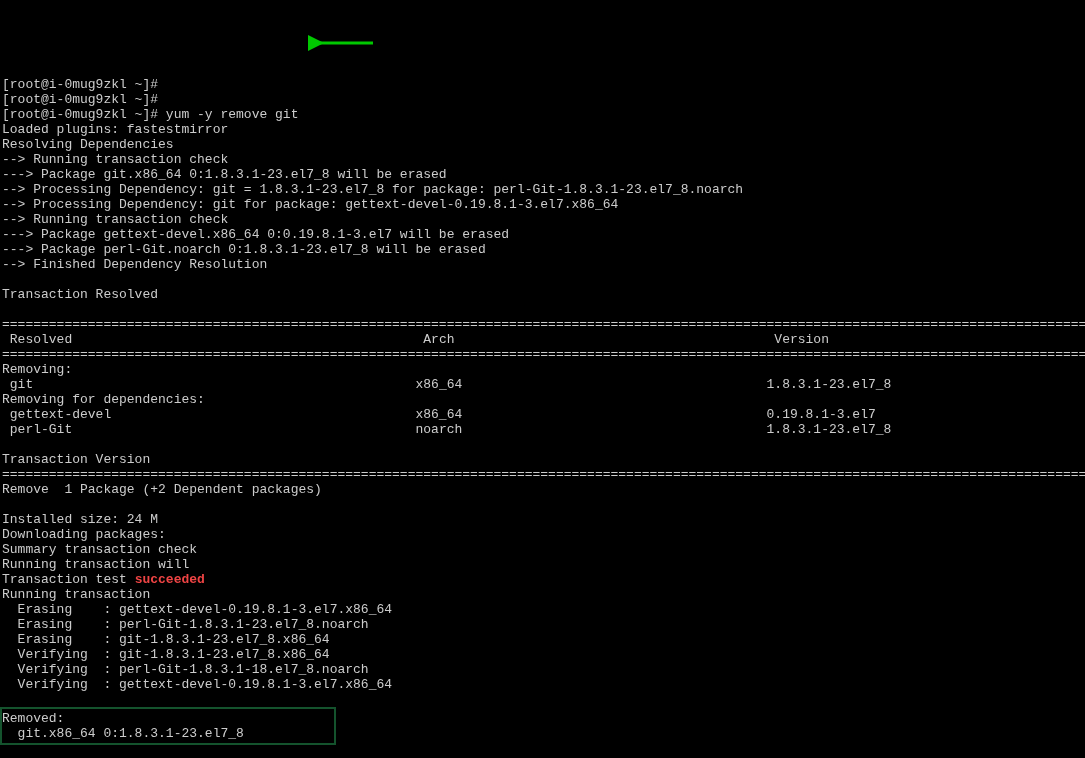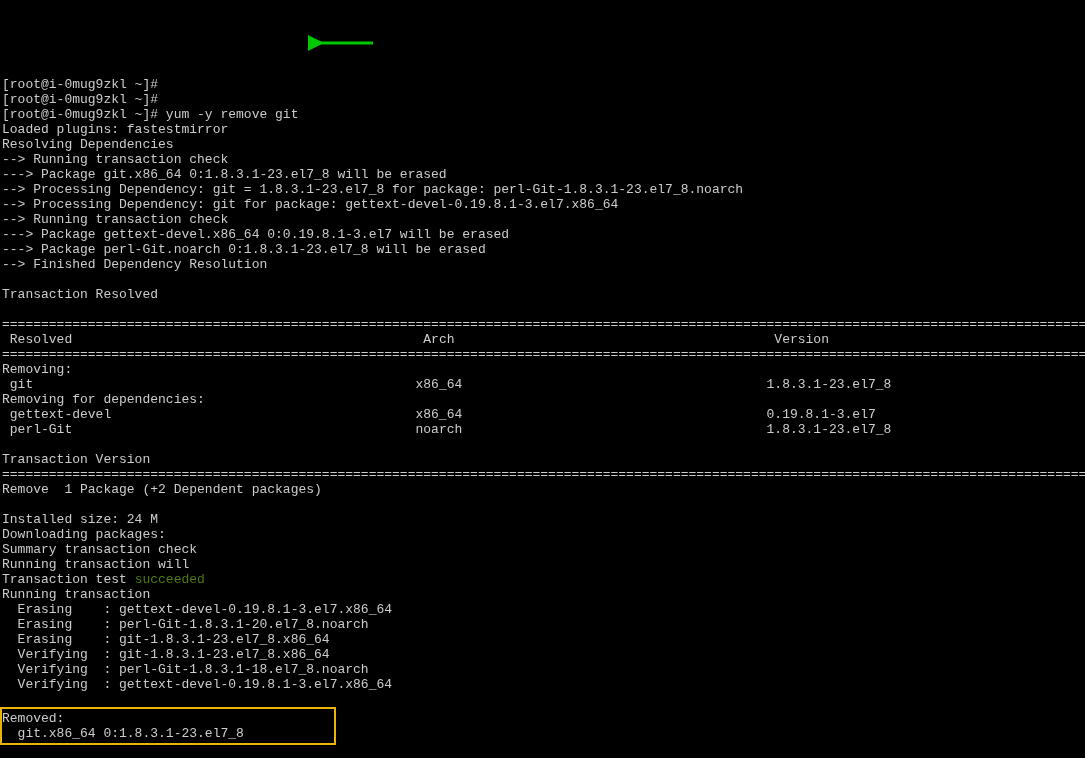--- a/index.html
+++ b/index.html
@@ -10,23 +10,23 @@
     line-height: 15px;
     margin: 0;
     padding: 2px;
     white-space: pre;
     width: 1085px;
     height: 758px;
     box-sizing: border-box;
     overflow: hidden;
     position: relative;
   }
-  .green { color: #4d7c0f; }
+  .green { color: #ef4444; font-weight: bold; }
   .highlight-box {
-    border: 2px solid #eab308;
+    border: 2px solid #14532d;
     padding: 2px 4px 2px 0;
     display: inline-block;
     margin-left: -2px;
   }
   .arrow {
     position: absolute;
     left: 308px;
     top: 33px;
     pointer-events: none;
   }
@@ -73,21 +73,21 @@
 <span>===================================================================================================================================================</span>
 <span>Remove  1 Package (+2 Dependent packages)</span>
 
 <span>Installed size: 24 M</span>
 <span>Downloading packages:</span>
 <span>Summary transaction check</span>
 <span>Running transaction will</span>
 <span>Transaction test </span><span class="green">succeeded</span>
 <span>Running transaction</span>
 <span>  Erasing    : gettext-devel-0.19.8.1-3.el7.x86_64</span>
-<span>  Erasing    : perl-Git-1.8.3.1-20.el7_8.noarch</span>
+<span>  Erasing    : perl-Git-1.8.3.1-23.el7_8.noarch</span>
 <span>  Erasing    : git-1.8.3.1-23.el7_8.x86_64</span>
 <span>  Verifying  : git-1.8.3.1-23.el7_8.x86_64</span>
 <span>  Verifying  : perl-Git-1.8.3.1-18.el7_8.noarch</span>
 <span>  Verifying  : gettext-devel-0.19.8.1-3.el7.x86_64</span>
 
 <span class="highlight-box"><span>Removed:</span>                                 
 <span>  git.x86_64 0:1.8.3.1-23.el7_8</span>           </span>
 
 
                                                               

